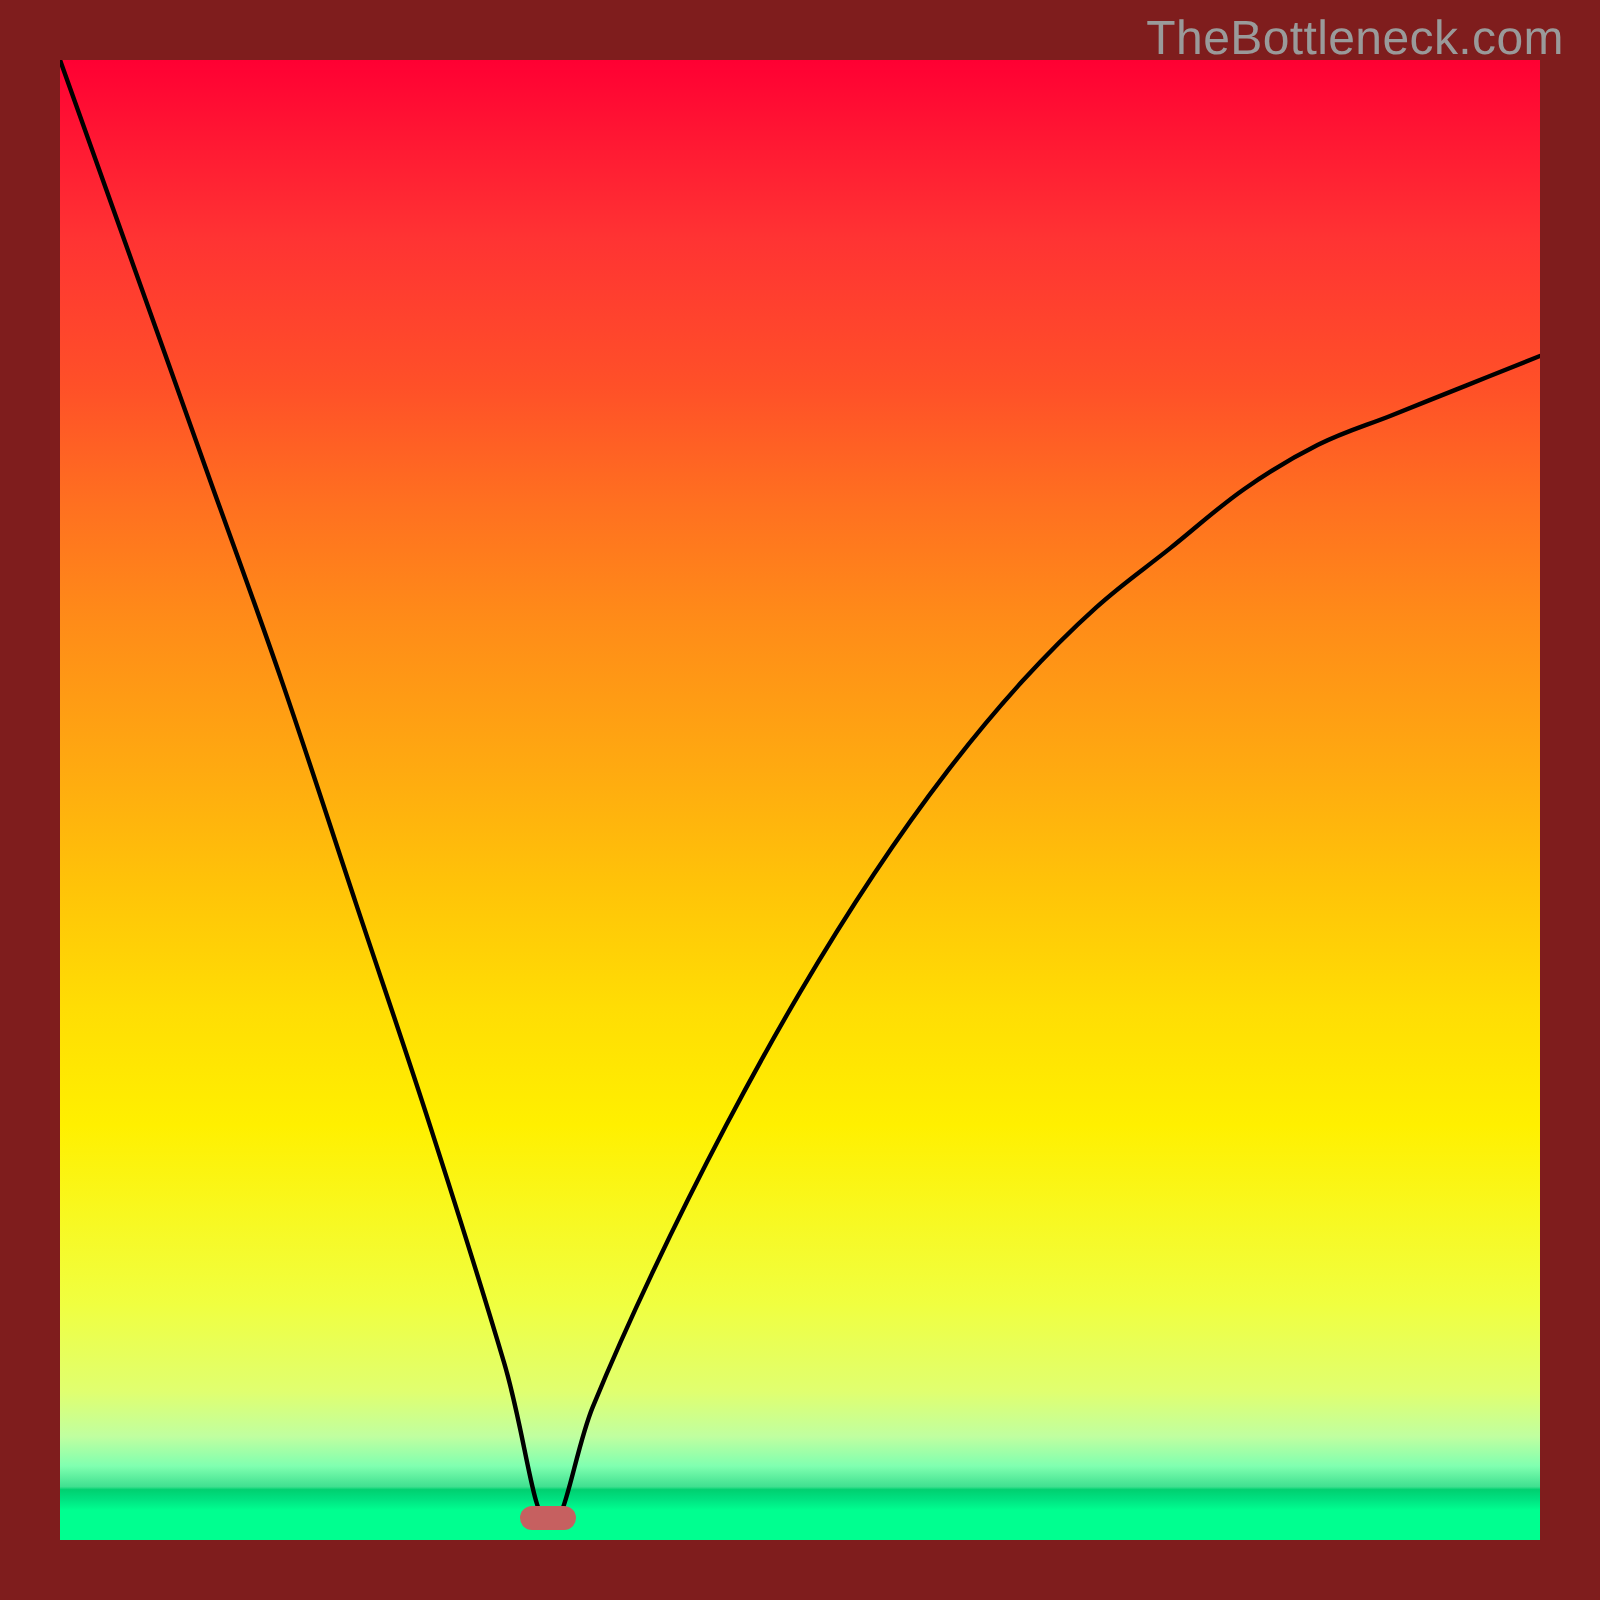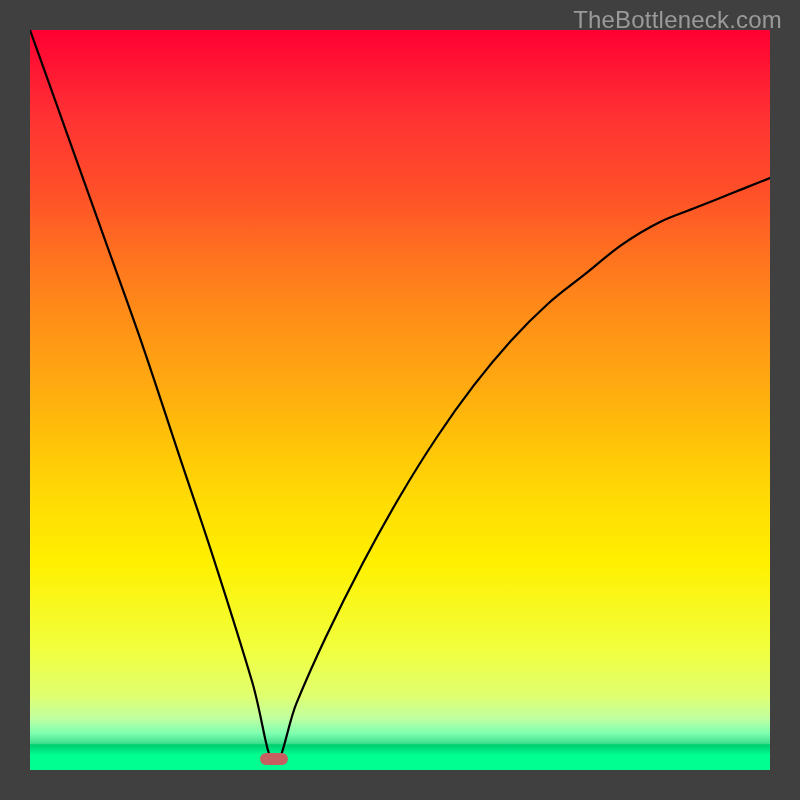--- a/index.html
+++ b/index.html
@@ -8,21 +8,21 @@
     width: 800px;
     height: 800px;
     background: #000000;
     font-family: Arial, Helvetica, sans-serif;
     overflow: hidden;
   }
   .frame {
     position: relative;
     width: 800px;
     height: 800px;
-    background: #404040;
+    background: #7f1d1d;
   }
   .plot-area {
     position: absolute;
     left: 30px;
     top: 30px;
     width: 740px;
     height: 740px;
     background: linear-gradient(to bottom,
       #ff0033 0%,
       #ff1a33 6%,

